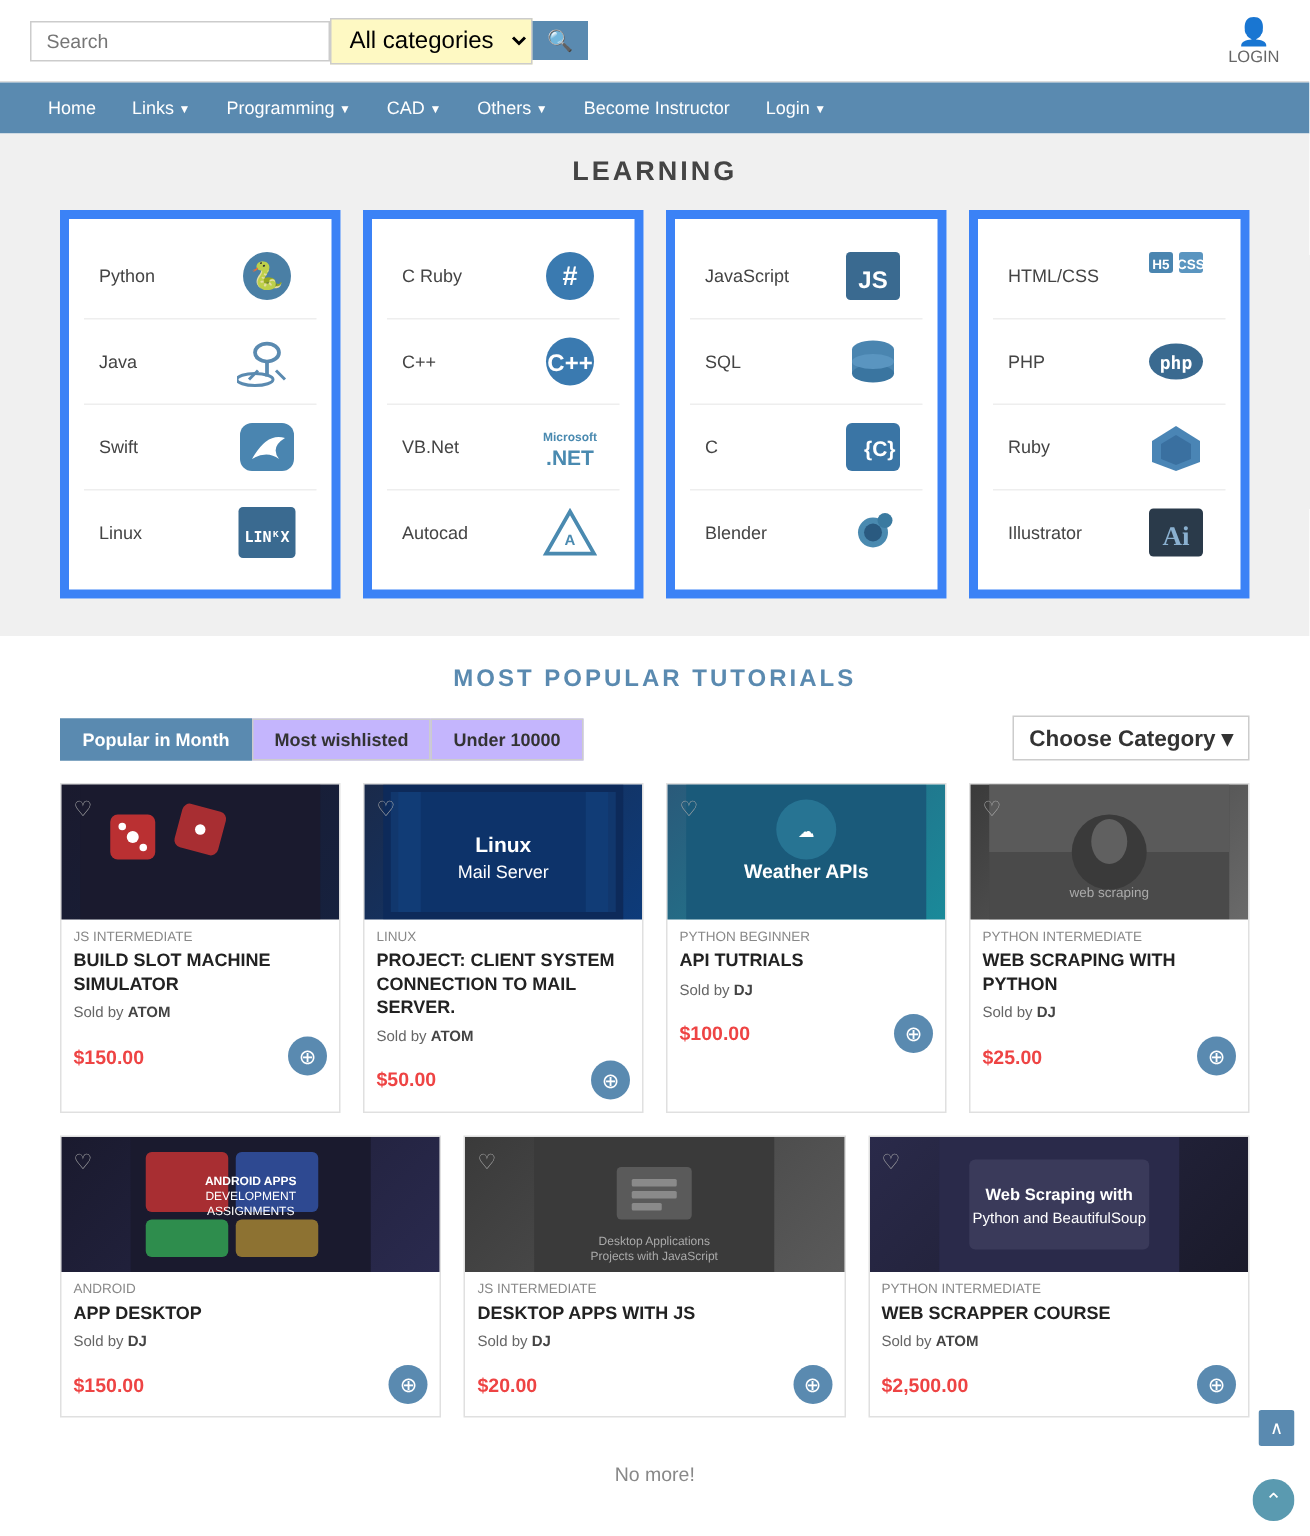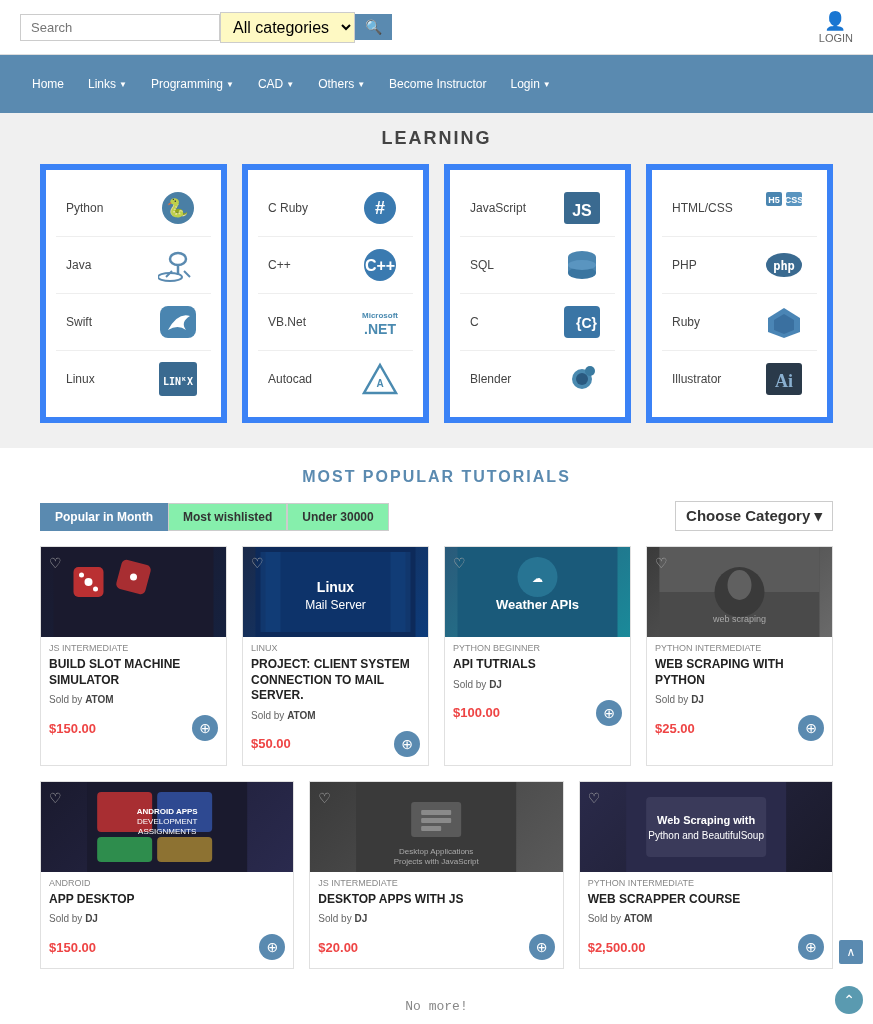--- a/index.html
+++ b/index.html
@@ -11,59 +11,59 @@
     .logo-icon { width: 40px; height: 35px; margin-right: 6px; }
     .logo-text { font-size: 10px; font-weight: bold; color: #5a8ab0; letter-spacing: 1px; }
     .search-bar { display: flex; align-items: center; flex: 1; max-width: 400px; }
     .search-input { border: 1px solid #ccc; padding: 5px 10px; font-size: 13px; width: 200px; }
     .category-select { border: 1px solid #ccc; padding: 5px 8px; font-size: 16px; background: #fef9c3; }
     .search-btn { background: #5a8ab0; border: none; color: #fff; padding: 5px 10px; cursor: pointer; font-size: 14px; }
     .login-area { margin-left: auto; text-align: center; font-size: 11px; color: #666; cursor: pointer; }
     .login-icon { font-size: 18px; display: block; }
 
     
-    .nav { background: #5a8ab0; display: flex; align-items: center; padding: 12px 20px; }
+    .nav { background: #5a8ab0; display: flex; align-items: center; padding: 0 20px; }
     .nav a { color: #fff; text-decoration: none; font-size: 12px; padding: 10px 12px; display: inline-flex; align-items: center; gap: 3px; }
     .nav-arrow { font-size: 8px; }
 
     
     .learning-section { background: #f0f0f0; padding: 15px 40px 25px; }
     .learning-title { text-align: center; font-size: 18px; font-weight: bold; color: #444; letter-spacing: 2px; margin-bottom: 15px; }
 
     .categories-grid { display: grid; grid-template-columns: repeat(4, 1fr); gap: 15px; }
     .category-box { background: #fff; border: 6px solid #3b82f6; padding: 10px; }
     .category-item { display: flex; align-items: center; justify-content: space-between; padding: 8px 10px; }
     .category-item-name { font-size: 12px; color: #444; }
     .divider { border-top: 1px solid #eee; }
 
     
     .popular-section { padding: 20px 40px; }
     .popular-title { text-align: center; font-size: 16px; font-weight: bold; color: #5a8ab0; letter-spacing: 2px; margin-bottom: 15px; }
 
     .tabs { display: flex; align-items: flex-end; margin-bottom: 15px; font-weight: bold; }
-    .tab { padding: 6px 14px; font-size: 12px; cursor: pointer; border: 1px solid #ccc; background: #86efac; }
+    .tab { padding: 6px 14px; font-size: 12px; cursor: pointer; border: 1px solid #ccc; background: #c4b5fd; }
     .tab.active { background: #5a8ab0; color: #fff; border-color: #5a8ab0; }
     .tab-spacer { flex: 1; }
     .category-dropdown { border: 1px solid #ccc; padding: 5px 10px; font-size: 15px; background: #fff; cursor: pointer; }
 
     .tutorials-grid { display: grid; grid-template-columns: repeat(4, 1fr); gap: 15px; margin-bottom: 15px; }
     .tutorial-card { border: 1px solid #e0e0e0; background: #fff; position: relative; }
     .card-heart { position: absolute; top: 8px; left: 8px; color: #aaa; font-size: 14px; cursor: pointer; z-index: 2; }
     .card-thumb { width: 100%; height: 90px; object-fit: cover; background: #334; display: flex; align-items: center; justify-content: center; overflow: hidden; }
     .card-badge { font-size: 9px; color: #888; padding: 6px 8px 2px; text-transform: uppercase; }
     .card-title { font-size: 12px; font-weight: bold; color: #222; padding: 2px 8px 4px; line-height: 1.3; }
     .card-seller { font-size: 10px; color: #666; padding: 2px 8px 6px; }
     .card-seller span { font-weight: bold; color: #444; }
     .card-footer { display: flex; align-items: center; justify-content: space-between; padding: 4px 8px 8px; }
     .card-price { font-size: 13px; font-weight: bold; color: #e44; }
     .cart-btn { background: #5a8ab0; border: none; color: #fff; border-radius: 50%; width: 26px; height: 26px; cursor: pointer; font-size: 14px; display: flex; align-items: center; justify-content: center; }
 
     .tutorials-grid-2 { display: grid; grid-template-columns: repeat(3, 1fr); gap: 15px; margin-bottom: 15px; }
 
-    .no-more { text-align: center; color: #888; font-size: 13px; padding: 15px; font-family: Liberation Mono, monospace; }
+    .no-more { text-align: center; color: #888; font-size: 13px; padding: 15px; }
 
     
     .thumb-dice { background: linear-gradient(135deg, #1a1a2e, #16213e); }
     .thumb-linux { background: linear-gradient(135deg, #1a2a4a, #0d3b7a); }
     .thumb-weather { background: linear-gradient(135deg, #2a5a7a, #1a8a9a); }
     .thumb-scraping { background: linear-gradient(135deg, #3a3a3a, #6a6a6a); }
     .thumb-android { background: linear-gradient(135deg, #1a1a2e, #2a2a4e); }
     .thumb-desktop { background: linear-gradient(135deg, #3a3a3a, #5a5a5a); }
     .thumb-webscraper { background: linear-gradient(135deg, #2a2a4a, #1a1a2a); }
 
@@ -287,21 +287,21 @@
 
   </div>
 </div>
 
 <div class="popular-section">
   <div class="popular-title">MOST POPULAR TUTORIALS</div>
 
   <div class="tabs">
     <div class="tab active">Popular in Month</div>
     <div class="tab">Most wishlisted</div>
-    <div class="tab">Under 30000</div>
+    <div class="tab">Under 10000</div>
     <div class="tab-spacer"></div>
     <div class="category-dropdown">Choose Category ▾</div>
   </div>
 
   <div class="tutorials-grid">
 
     <div class="tutorial-card">
       <span class="card-heart">♡</span>
       <div class="card-thumb thumb-dice">
         <svg width="100%" height="90" viewBox="0 0 160 90">

